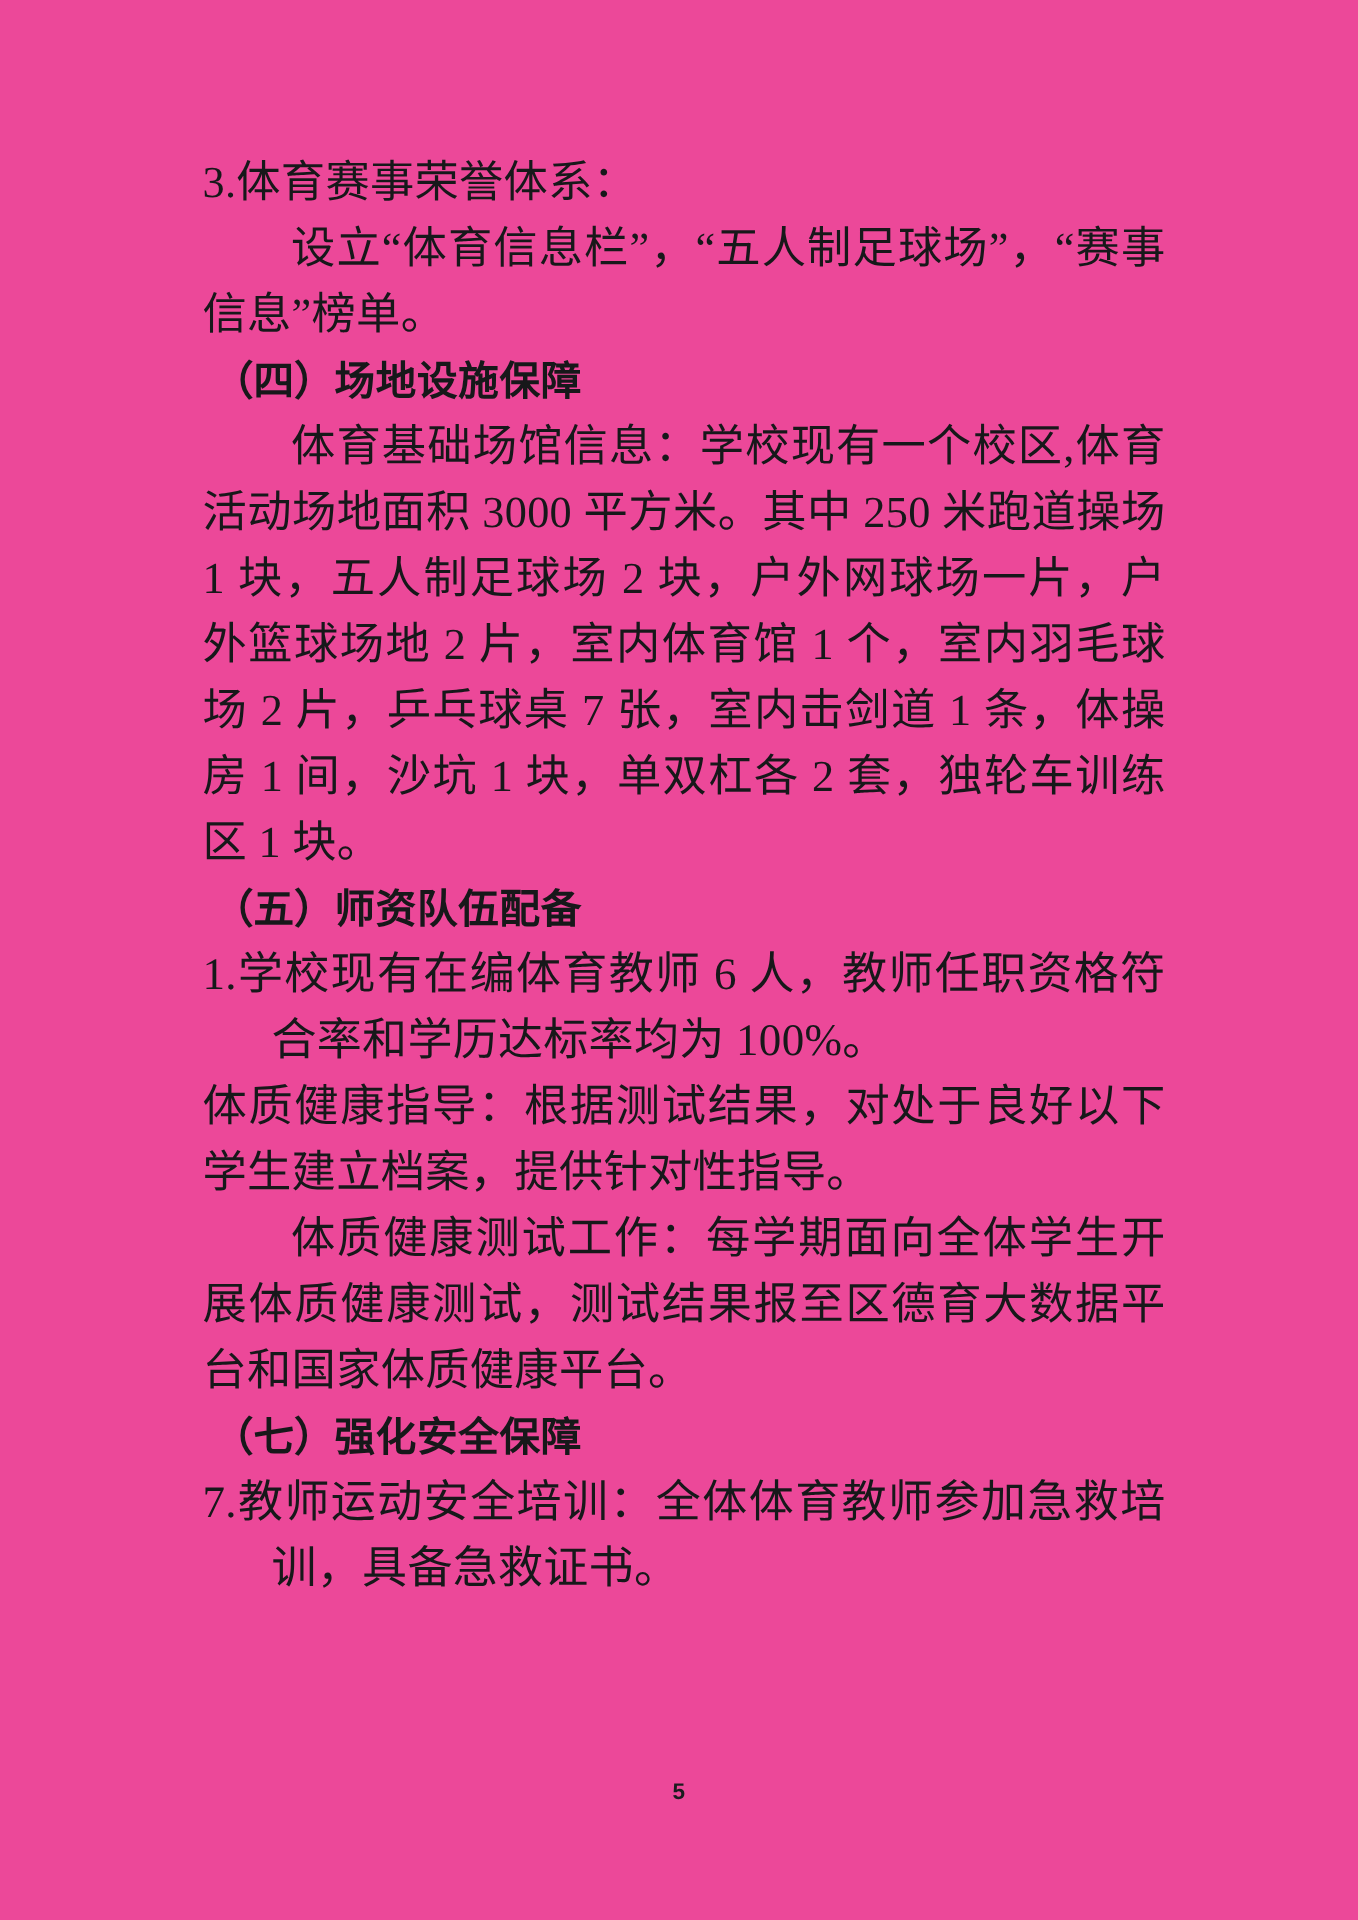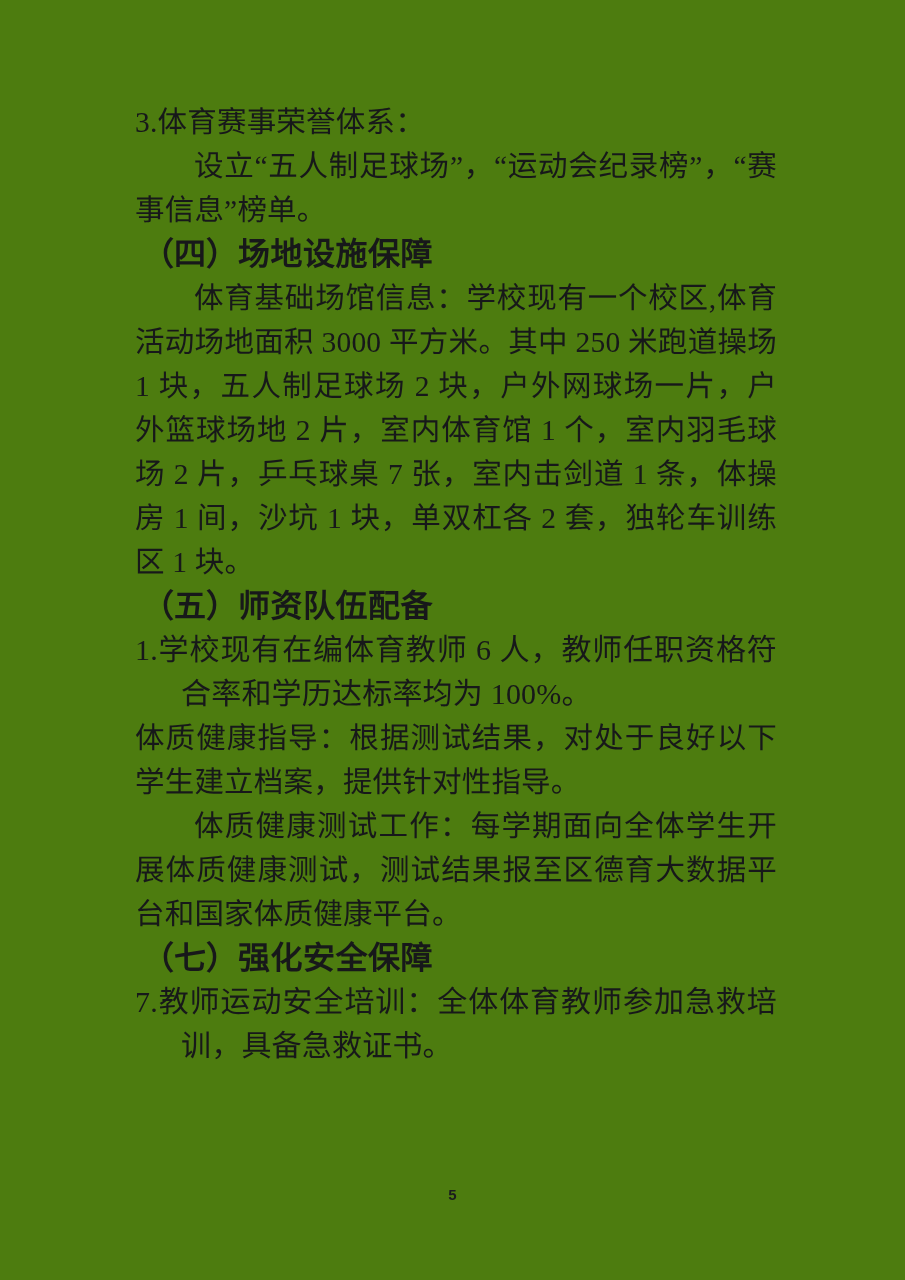--- a/index.html
+++ b/index.html
@@ -4,21 +4,21 @@
 <style>
   html, body {
     margin: 0;
     padding: 0;
     background: #ffffff;
   }
   #page {
     position: relative;
     width: 905px;
     height: 1280px;
-    background: #4d7c0f;
+    background: #ec4899;
     overflow: hidden;
     font-family: "Liberation Serif", "DejaVu Serif", serif;
     color: #17181a;
     -webkit-font-smoothing: antialiased;
   }
 
   
   #textcol {
     position: absolute;
     left: 135px;
@@ -40,21 +40,21 @@
   
   .indent2 {
     text-indent: 2em;
   }
   .indent0 {
     text-indent: 0;
   }
 
   
   .heading {
-    font-size: 32px;
+    font-size: 27px;
     line-height: 44px;
     font-weight: 700;
     text-align: left;
     margin: 0;
     padding-left: 7px;
     letter-spacing: 0.5px;
   }
   .heading .hnum {
     letter-spacing: 0;
   }
@@ -92,21 +92,21 @@
 </style>
 </head>
 <body>
 
 <div id="page">
 
   <div id="textcol">
 
     <p class="block indent0">3.体育赛事荣誉体系：</p>
 
-    <p class="block indent2">设立“五人制足球场”，“运动会纪录榜”，“赛事信息”榜单。</p>
+    <p class="block indent2">设立“体育信息栏”，“五人制足球场”，“赛事信息”榜单。</p>
 
     <p class="heading"><span class="hnum">（四）</span><span>场地设施保障</span></p>
 
     <p class="block indent2">体育基础场馆信息：学校现有一个校区,体育活动场地面积 3000 平方米。其中 250 米跑道操场 1 块，五人制足球场 2 块，户外网球场一片，户外篮球场地 2 片，室内体育馆 1 个，室内羽毛球场 2 片，乒乓球桌 7 张，室内击剑道 1 条，体操房 1 间，沙坑 1 块，单双杠各 2 套，独轮车训练区 1 块。</p>
 
     <p class="heading"><span class="hnum">（五）</span><span>师资队伍配备</span></p>
 
     <p class="numitem hang1">1.学校现有在编体育教师 6 人，教师任职资格符合率和学历达标率均为 100%。</p>
 
 

